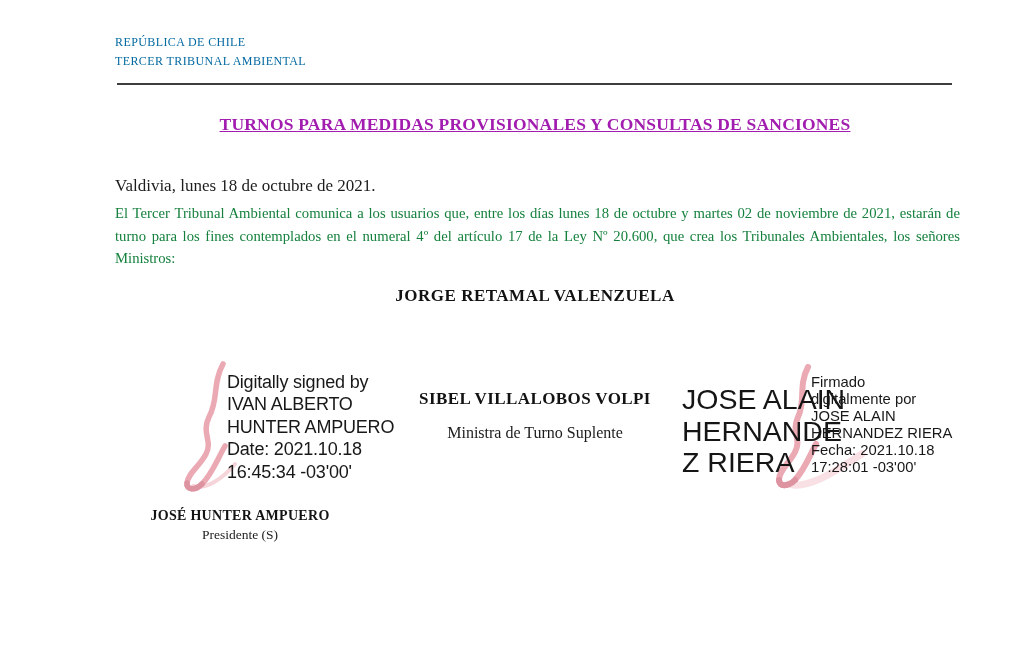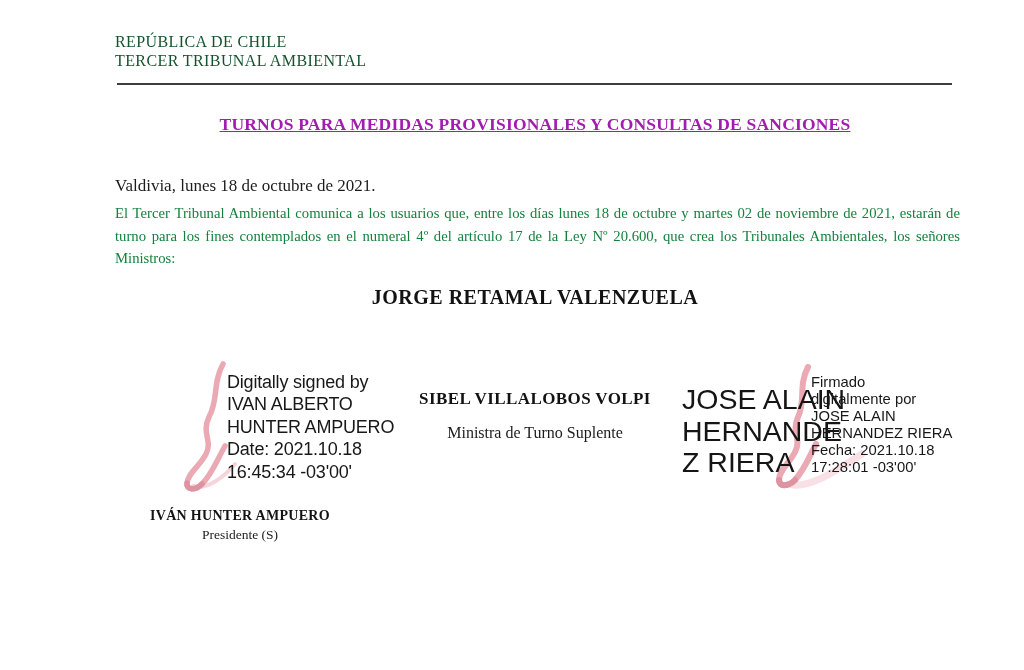--- a/index.html
+++ b/index.html
@@ -5,41 +5,41 @@
   html,body { margin:0; padding:0; background:#ffffff; }
   .page {
     position:relative; width:1024px; height:670px;
     background:#ffffff; overflow:hidden;
     font-family:"Liberation Serif", serif; color:#1c1c1c;
   }
   .abs { position:absolute; }
 
   .letterhead {
     left:115px; top:33px;
-    font-size:16px; line-height:18.5px; letter-spacing:0.4px;
-    color:#14532d; white-space:pre-line;font-family:Liberation Serif, serif;
+    font-size:12px; line-height:18.5px; letter-spacing:0.4px;
+    color:#0369a1; white-space:pre-line;font-family:Liberation Serif, serif;
   }
   .rule {
     left:117px; top:83px; width:835px; height:2px;
     background:#3e3e3e;
   }
   .doc-title {
     left:90px; top:114px; width:890px; text-align:center;
     font-weight:bold; font-size:17.5px; letter-spacing:0.2px;
     text-decoration:underline; color:#a21caf;
   }
   .date-line {
     left:115px; top:176px; font-size:17px; color:#1c1c1c;
   }
   .body-par {
     left:115px; top:202px; width:845px;
     font-size:14.7px; line-height:22.5px; text-align:justify; color:#15803d;
   }
   .center-col { left:90px; width:890px; text-align:center; }
-  .titular-name { top:286px; font-weight:bold; font-size:20px; letter-spacing:0.5px; color:#121212; }
+  .titular-name { top:286px; font-weight:bold; font-size:17px; letter-spacing:0.5px; color:#121212; }
   .titular-role { top:321px; font-size:16.5px; }
 
   .suplente-box { left:330px; width:410px; text-align:center; }
   .suplente-name { top:389px; font-weight:bold; font-size:17px; letter-spacing:0.4px; color:#121212; }
   .suplente-role { top:424px; font-size:16px; }
 
   .stamp-name {
     font-family:"Liberation Sans", sans-serif;
     color:#151515; white-space:pre-line; z-index:2;
   }
@@ -104,17 +104,17 @@
     <path d="M3 116 C3 123 12 123 19 116" stroke="#dd93a0" stroke-width="6" stroke-linecap="round"></path>
   </svg>
   <div class="abs stamp-details right">Firmado
 digitalmente por
 JOSE ALAIN
 HERNANDEZ RIERA
 Fecha: 2021.10.18
 17:28:01 -03'00'</div>
 
   <div class="abs caption left">
-    <div class="caption-name">IVÁN HUNTER AMPUERO</div>
+    <div class="caption-name">JOSÉ HUNTER AMPUERO</div>
     <div class="caption-role">Presidente (S)</div>
   </div>
 
 </div>
 
 </body></html>

